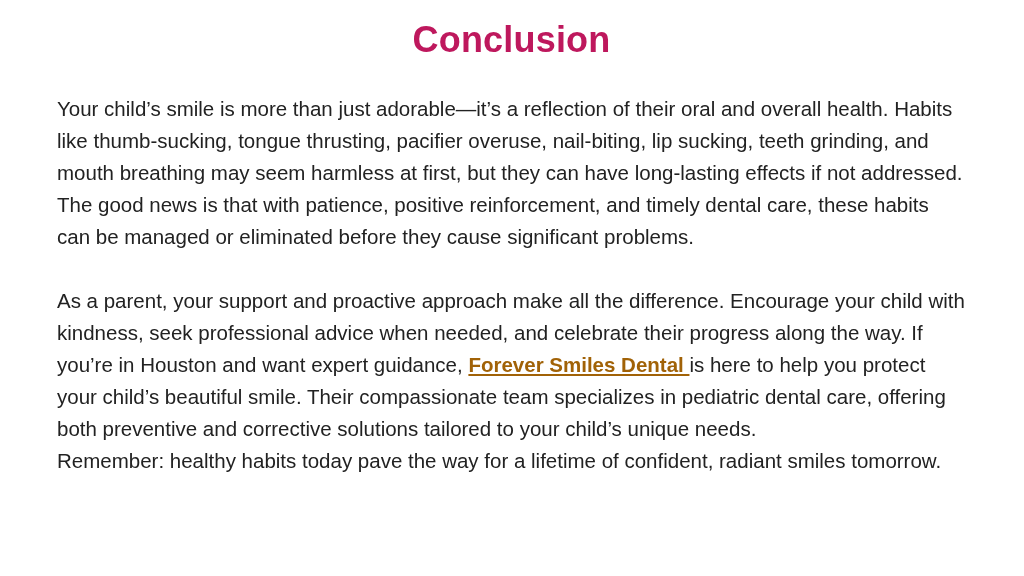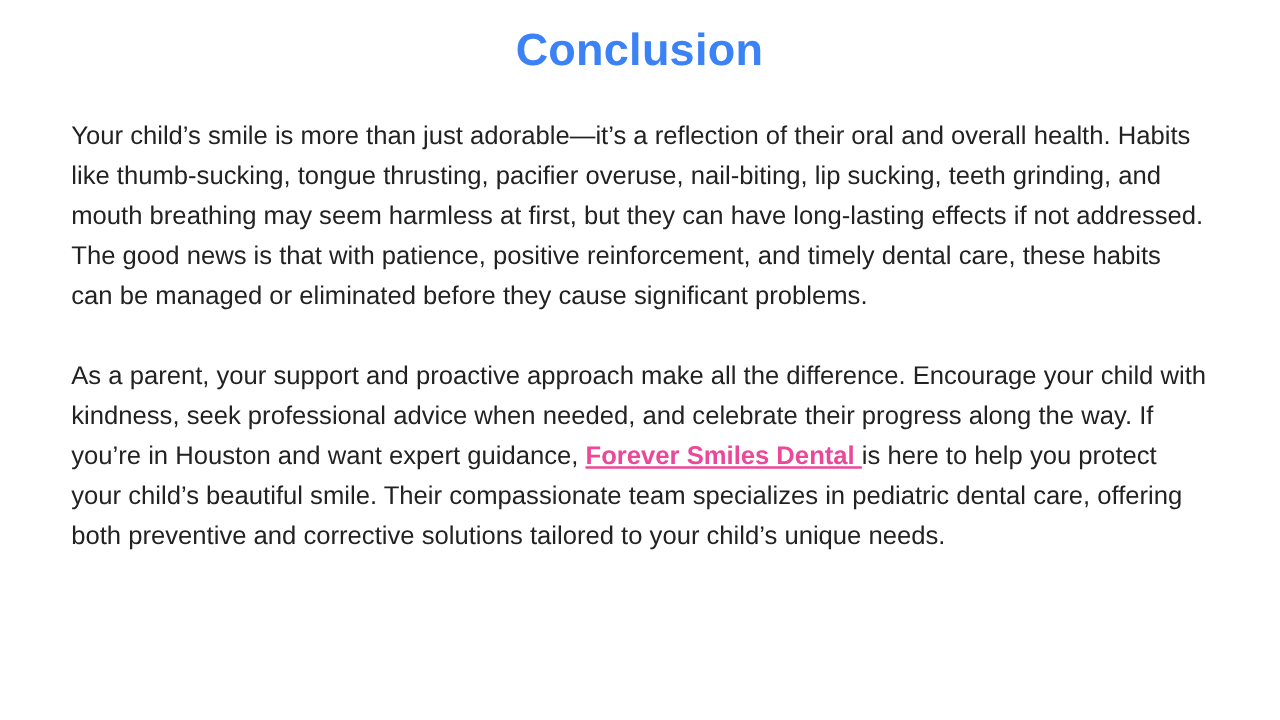--- a/index.html
+++ b/index.html
@@ -18,21 +18,21 @@
     width: 1024px;
     height: 576px;
     box-sizing: border-box;
     padding: 12px 58px 0 57px;
     position: relative;
   }
   .doc-title {
     font-size: 36px;
     font-weight: bold;
     text-align: center;
-    color: #3b82f6;
+    color: #be185d;
     letter-spacing: 0.2px;
     margin: 6px 0 0 0;
     line-height: 1.2;
   }
   .body-block {
     margin-top: 32px;
   }
   .para {
     font-size: 20.5px;
     line-height: 32px;
@@ -40,36 +40,37 @@
     margin: 0;
     text-align: left;
   }
   .para + .para {
     margin-top: 0;
   }
   .gap {
     height: 32px;
   }
   .doc-link {
-    color: #ec4899;
+    color: #a16207;
     font-weight: bold;
     text-decoration: underline;
     text-underline-offset: 2px;
   }
 </style>
 </head>
 <body>
 
 <div class="page">
 
   <h1 class="doc-title">Conclusion</h1>
 
   <div class="body-block">
 
     <p class="para">Your child’s smile is more than just adorable—it’s a reflection of their oral and overall health. Habits like thumb-sucking, tongue thrusting, pacifier overuse, nail-biting, lip sucking, teeth grinding, and mouth breathing may seem harmless at first, but they can have long-lasting effects if not addressed. The good news is that with patience, positive reinforcement, and timely dental care, these habits can be managed or eliminated before they cause significant problems.</p>
 
     <div class="gap"></div>
 
     <p class="para"><span>As a parent, your support and proactive approach make all the difference. Encourage your child with kindness, seek professional advice when needed, and celebrate their progress along the way. If you’re in Houston and want expert guidance, </span><a class="doc-link" href="#">Forever Smiles Dental </a><span>is here to help you protect your child’s beautiful smile. Their compassionate team specializes in pediatric dental care, offering both preventive and corrective solutions tailored to your child’s unique needs.</span></p>
 
+    <p class="para">Remember: healthy habits today pave the way for a lifetime of confident, radiant smiles tomorrow.</p>
 
   </div>
 </div>
 
 </body></html>

